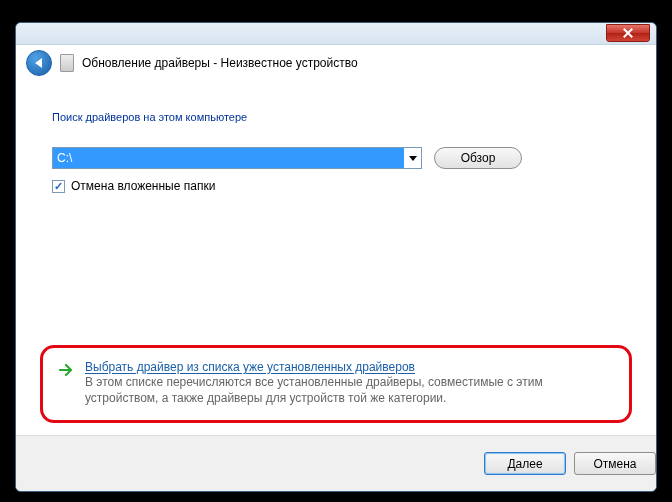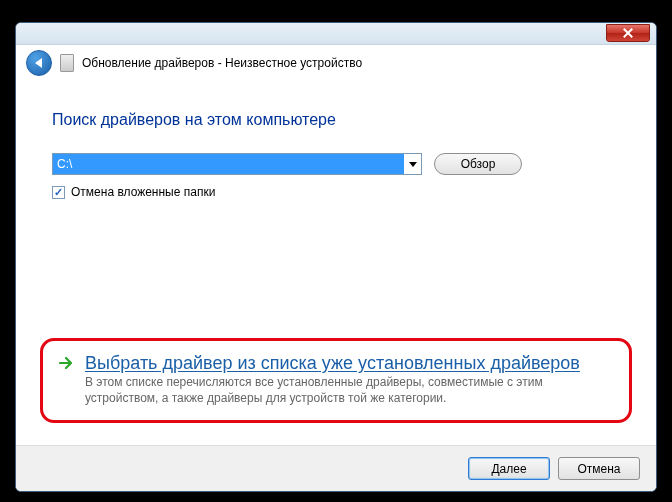--- a/index.html
+++ b/index.html
@@ -112,21 +112,21 @@
   .content {
     position: absolute;
     left: 0; right: 0;
     top: 58px;
     bottom: 46px;
     background: #fff;
     padding: 30px 36px 0 36px;
   }
   .main-heading {
     color: #003399;
-    font-size: 16px;
+    font-size: 11px;
     font-weight: normal;
     margin: 0 0 24px 0;
   }
   .search-label {
     font-size: 12px;
     color: #000;
     margin-bottom: 6px;
   }
   .path-row {
     display: flex;
@@ -216,42 +216,41 @@
     margin-top: 3px;
     width: 16px; height: 14px;
     position: relative;
   }
   .cmd-arrow svg { display: block; }
   .cmd-text {
     flex: 1;
   }
   .cmd-title {
     color: #1a5fa8;
-    font-size: 18px;
+    font-size: 12px;
     text-decoration: underline;
     text-underline-offset: 2px;
   }
   .cmd-desc {
     color: #666;
     font-size: 12px;
     margin-top: 0;
     line-height: 1.35;
   }
 
   .footer {
     position: absolute;
     left: 0; right: 0; bottom: 0;
-    height: 46px;
+    height: 56px;
     background: #f0f0f0;
     border-top: 1px solid #ddd;
     display: flex;
     align-items: center;
     justify-content: flex-end;
     gap: 8px;
-    padding-right: 16px;
   }
   .std-btn {
     min-width: 82px;
     height: 23px;
     background: linear-gradient(to bottom, #f8f8f8, #e2e2e2);
     border: 1px solid #8e8e8e;
     border-radius: 3px;
     font-size: 12px;
     cursor: pointer;
     display: flex;
@@ -274,21 +273,21 @@
       <div class="close-btn">
         <div class="close-x"></div>
       </div>
     </div>
 
     <div class="header-area">
       <div class="back-btn">
         <div class="back-arrow"></div>
       </div>
       <div class="device-icon"></div>
-      <div class="window-title">Обновление драйверов - Неизвестное устройство</div>
+      <div class="window-title">Обновление драйверы - Неизвестное устройство</div>
     </div>
 
     <div class="content">
       <h1 class="main-heading">Поиск драйверов на этом компьютере</h1>
 
 
       <div class="path-row">
         <div class="combo-box">
           <div class="combo-value">C:\</div>
           <div class="combo-arrow">

